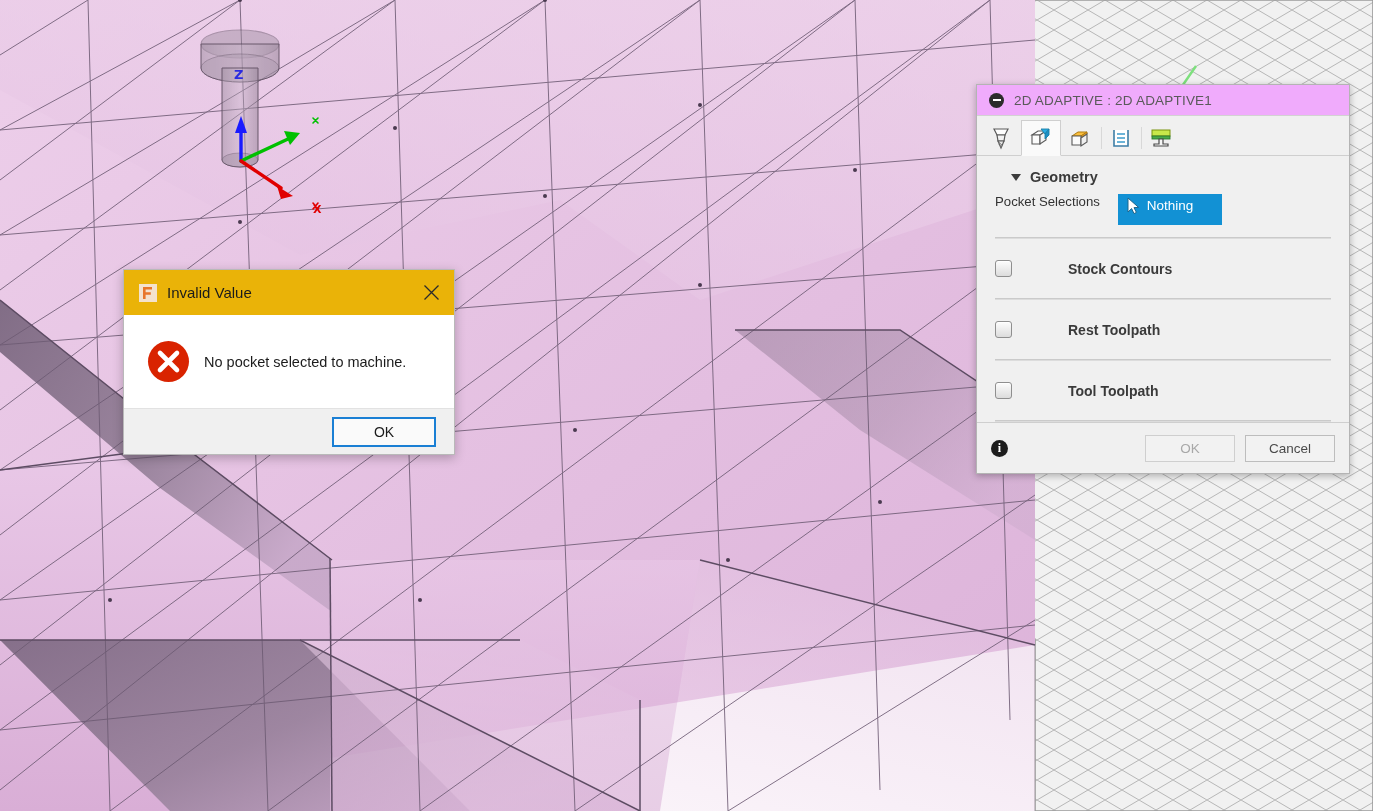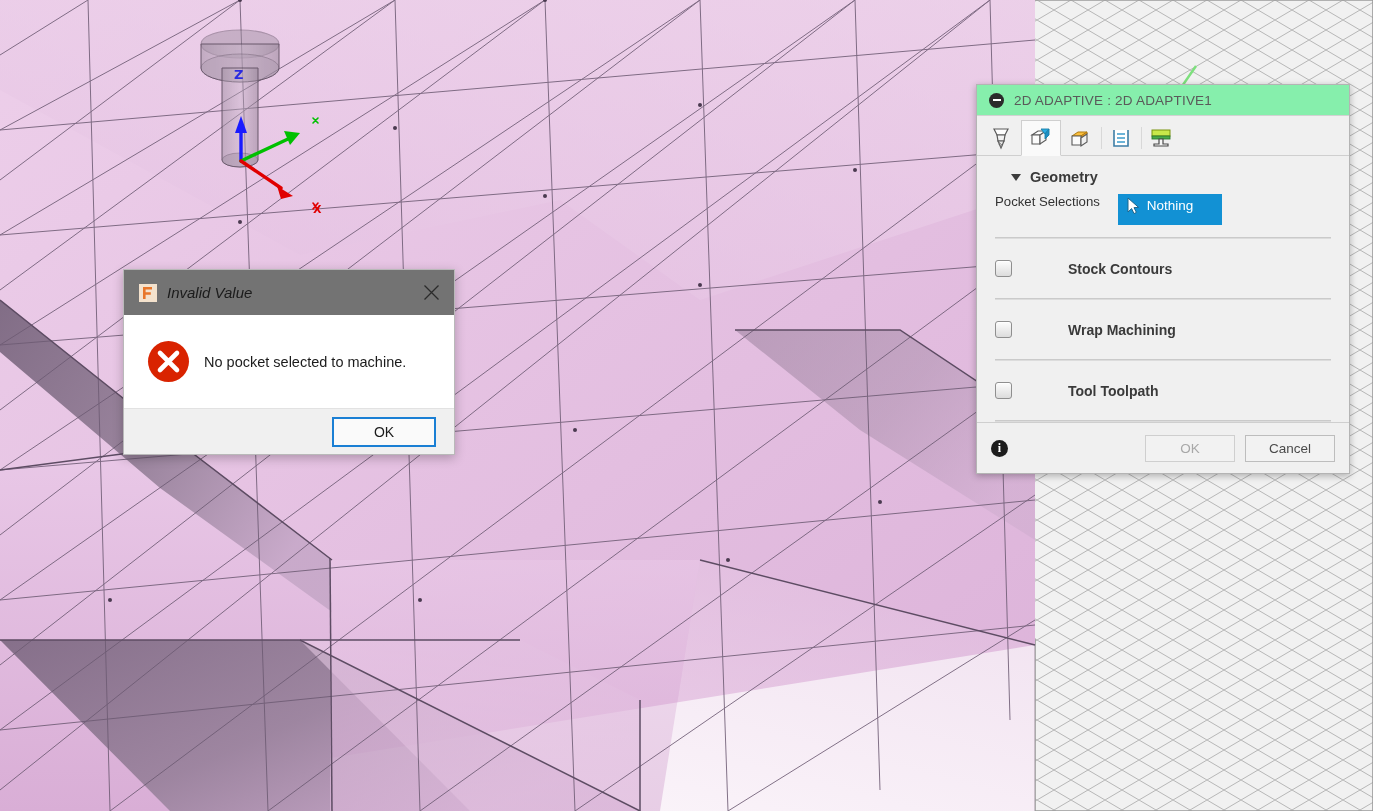--- a/index.html
+++ b/index.html
@@ -17,21 +17,21 @@
   
   #cmd-panel{
     position:absolute;left:976px;top:84px;width:372px;
     background:#f0f0f0;
     border:1px solid #b4b4b4;
     box-shadow:0 2px 7px rgba(0,0,0,.28);
     font-size:13px;color:#333;
   }
   .panel-header{
     height:30px;display:flex;align-items:center;gap:10px;
-    padding:0 12px;background:#86efac;border-bottom:1px solid #d2d2d2;
+    padding:0 12px;background:#f0abfc;border-bottom:1px solid #d2d2d2;
   }
   .collapse-dot{
     width:15px;height:15px;border-radius:50%;background:#2b2b2b;
     display:flex;align-items:center;justify-content:center;flex:0 0 auto;
   }
   .collapse-dot i{display:block;width:8px;height:1.6px;background:#fff;}
   .panel-title{font-size:13.5px;color:#5a5a5a;letter-spacing:.2px;white-space:nowrap;}
 
   .tabstrip{
     height:39px;display:flex;align-items:flex-end;
@@ -95,21 +95,21 @@
   }
   .pbtn.disabled{color:#a8a8a8;border-color:#cfcfcf;background:#f2f2f2;cursor:default;}
 
   
   #err-dialog{
     position:absolute;left:123px;top:269px;width:330px;height:184px;
     background:#ffffff;border:1px solid #b9b9b9;
     box-shadow:0 3px 10px rgba(0,0,0,.25);
   }
   .dlg-title{
-    height:45px;display:flex;align-items:center;padding:0 0 0 15px;background:#737373;font-style:italic;
+    height:45px;display:flex;align-items:center;padding:0 0 0 15px;background:#eab308;
   }
   .f-logo{
     width:18px;height:18px;flex:0 0 auto;margin-right:10px;
     display:flex;align-items:center;justify-content:center;
   }
   .dlg-title-text{font-size:15px;color:#1b1b1b;}
   .dlg-close{
     margin-left:auto;width:46px;height:45px;display:flex;align-items:center;justify-content:center;
     cursor:pointer;
   }
@@ -358,21 +358,21 @@
     <div class="divider"></div>
 
     <div class="chk-row">
       <span class="chkbox"></span>
       <span class="chk-label">Stock Contours</span>
     </div>
     <div class="divider"></div>
 
     <div class="chk-row">
       <span class="chkbox"></span>
-      <span class="chk-label">Wrap Machining</span>
+      <span class="chk-label">Rest Toolpath</span>
     </div>
     <div class="divider"></div>
 
     <div class="chk-row">
       <span class="chkbox"></span>
       <span class="chk-label">Tool Toolpath</span>
     </div>
     <div class="divider"></div>
 
   </div>

